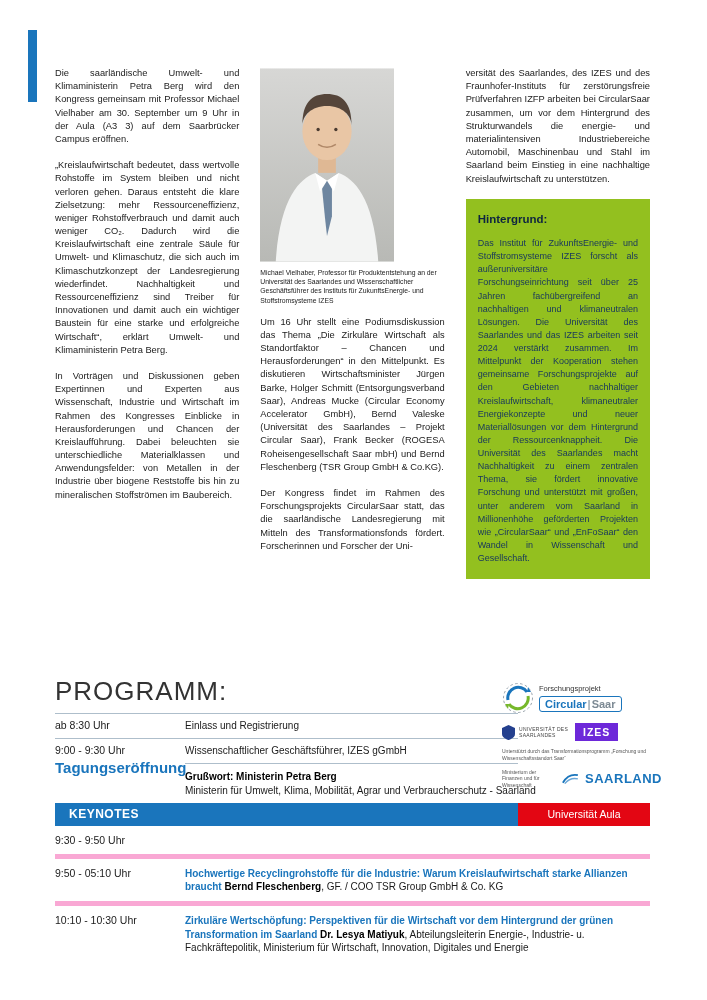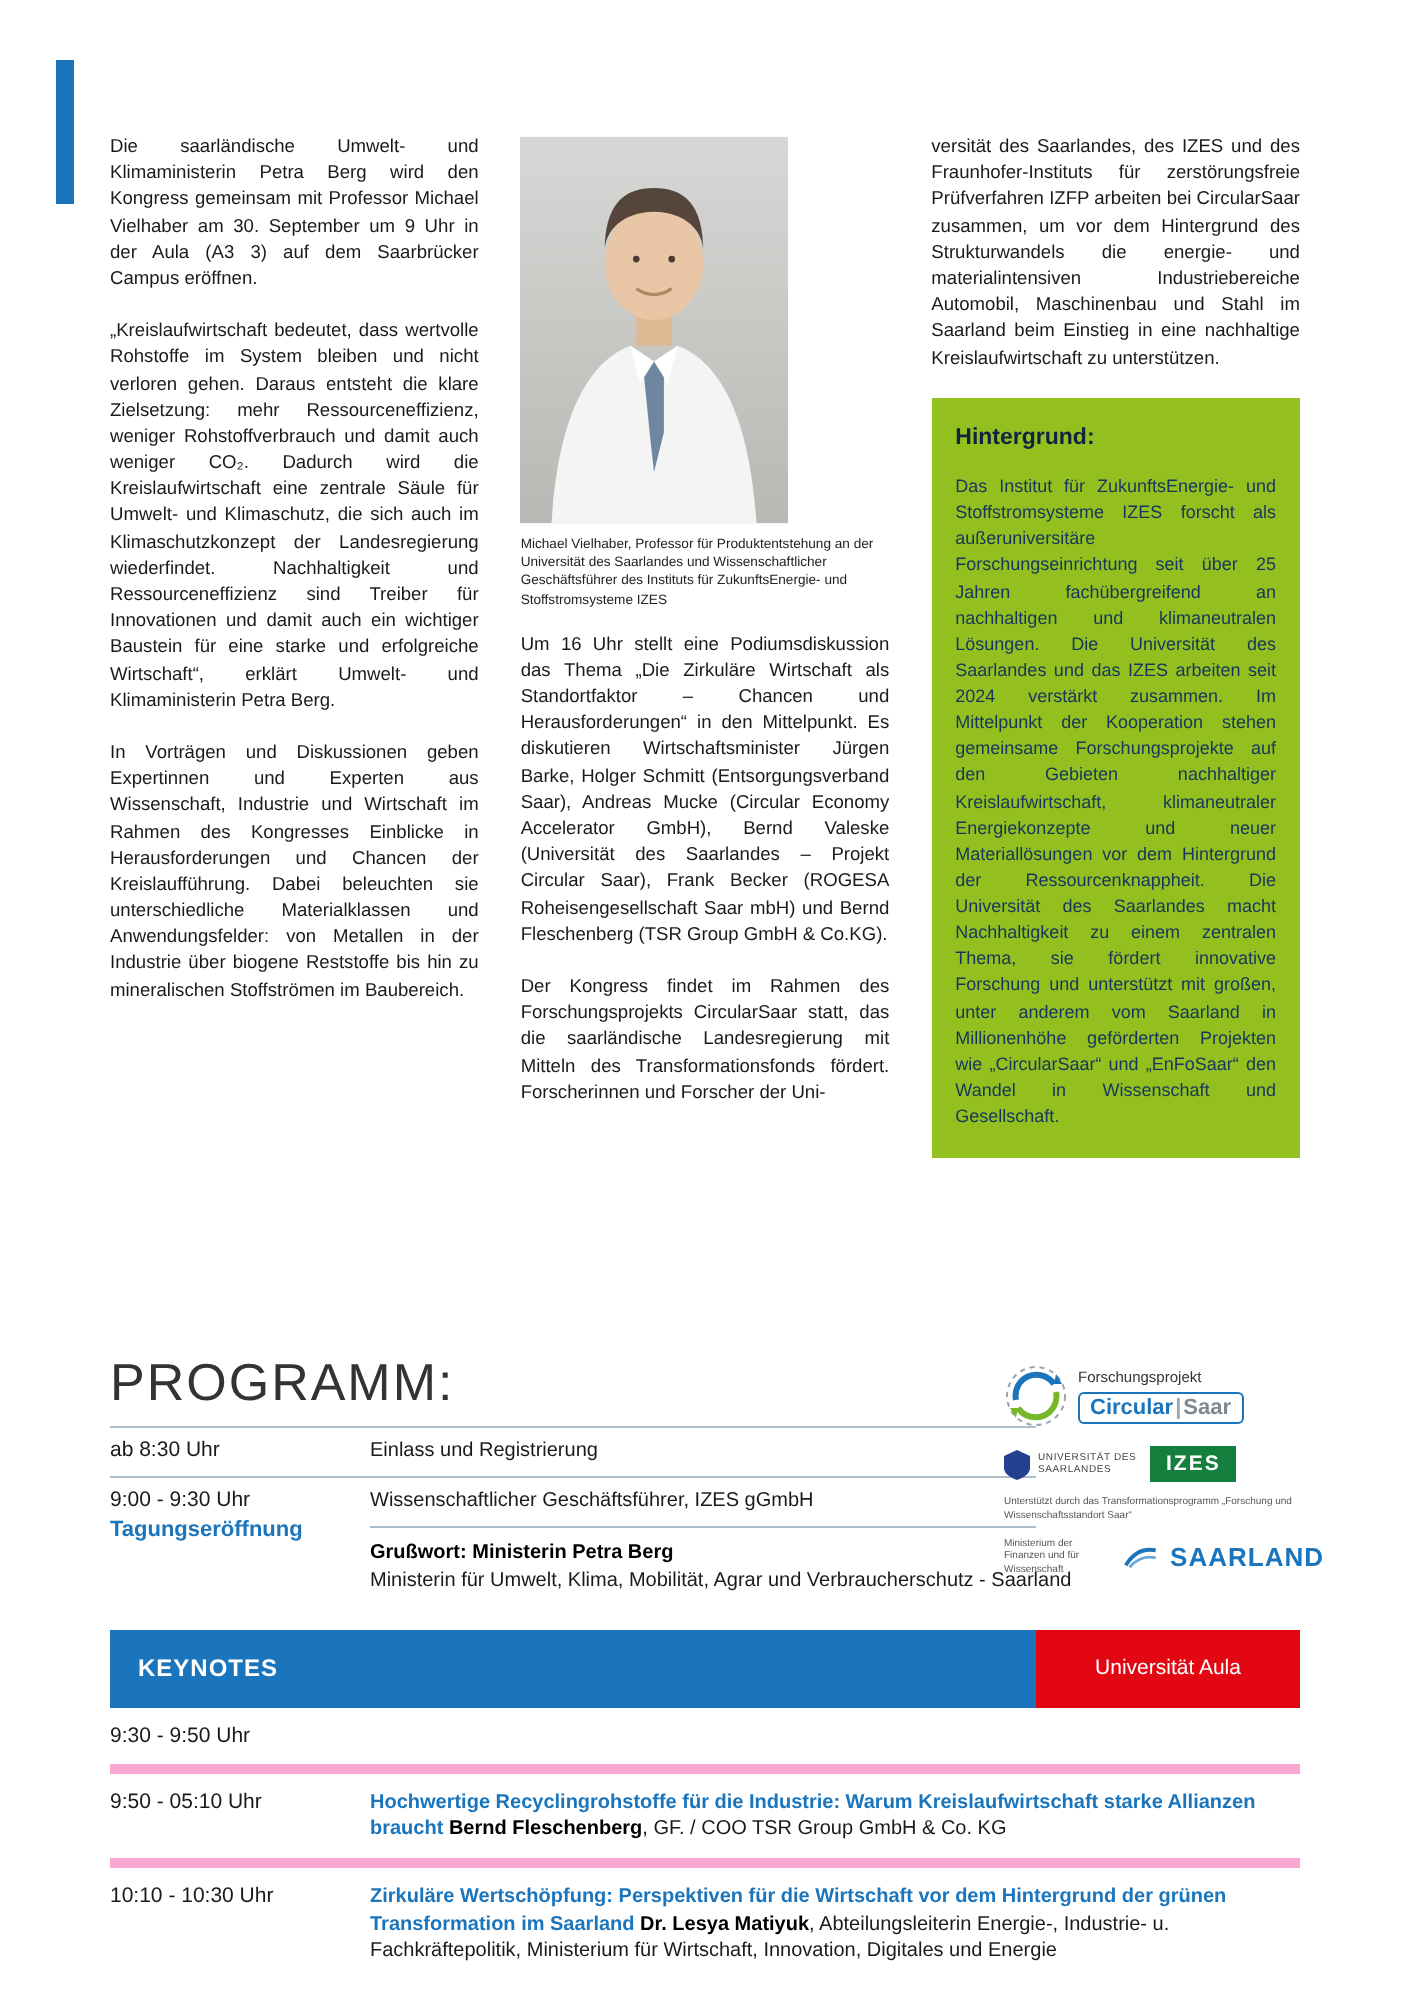--- a/index.html
+++ b/index.html
@@ -18,49 +18,49 @@
   .hintergrund{background:#93c01f;padding:12px 12px 14px 12px;margin-top:2px;}
   .hintergrund h3{margin:0 0 10px 0;font-size:11.5px;font-weight:bold;color:#0e2440;}
   .hintergrund p{margin:0;font-size:9px;line-height:1.46;color:#17365d;text-align:justify;}
 
   
   .program{position:absolute;top:676px;left:55px;right:57px;}
   .program-title{margin:0 0 6px 0;font-size:26px;font-weight:400;letter-spacing:1px;color:#333;}
   .ptable{width:463px;}
   .prow{display:flex;border-top:1px solid #aebecb;padding:5px 0 6px 0;}
   .ptime{width:130px;flex:0 0 130px;font-size:10.5px;color:#1a1a1a;}
-  .track{margin-top:3px;font-size:11px;font-weight:bold;color:#1a75bc;}
+  .track{margin-top:3px;font-size:15px;font-weight:bold;color:#1a75bc;}
   .pdesc{flex:1;min-width:0;font-size:10px;line-height:1.32;}
   .entry .lead{font-weight:bold;color:#000;}
   .entry .sub{font-weight:normal;color:#1a1a1a;}
   .nowrapline{white-space:nowrap;overflow:visible;}
   .entry2{border-top:1px solid #aebecb;margin-top:6px;padding-top:6px;}
 
-  .kbar{display:flex;height:39px;margin-top:12px;}
+  .kbar{display:flex;height:23px;margin-top:0;}
   .kbar-blue{flex:1;background:#1a75bc;color:#fff;display:flex;align-items:center;
              padding-left:14px;font-size:12px;font-weight:bold;letter-spacing:.5px;}
   .kbar-red{width:132px;flex:0 0 132px;background:#e30613;color:#fff;display:flex;
             align-items:center;justify-content:center;font-size:10.5px;}
   .kn-row{display:flex;padding:8px 0;border-bottom:5px solid #f9a8d4;}
   .kn-row.last{border-bottom:none;}
   .kn-desc{flex:1;min-width:0;font-size:10px;line-height:1.33;}
   .kt{color:#1a75bc;font-weight:bold;}
   .ks{color:#000;font-weight:bold;}
   .kr{color:#1a1a1a;}
 
   
   .logos{position:absolute;right:-12px;top:6px;width:160px;}
   .logo-cs{display:flex;align-items:center;gap:5px;margin-bottom:9px;}
   .cs-project{font-size:7.5px;color:#333;margin-bottom:1px;}
   .cs-box{display:inline-block;border:1.5px solid #1a75bc;border-radius:3px;
           padding:1px 5px;font-size:11px;font-weight:bold;}
   .cs-l{color:#1a75bc;} .cs-sep{color:#9aa7b0;padding:0 1px;} .cs-r{color:#7d8a94;}
   .logo-izes{display:flex;align-items:center;gap:4px;margin-bottom:7px;}
   .uni-text{font-size:5px;color:#444;width:52px;line-height:1.25;letter-spacing:.3px;}
-  .izes-box{background:#15803d;color:#fff;font-weight:bold;font-size:10.5px;
+  .izes-box{background:#6d28d9;color:#fff;font-weight:bold;font-size:10.5px;
             letter-spacing:1px;padding:3px 8px;}
   .support-text{font-size:5px;color:#555;line-height:1.35;margin-bottom:7px;width:150px;}
   .logo-saarland{display:flex;align-items:center;gap:5px;}
   .ministry{font-size:5px;color:#555;width:58px;line-height:1.3;}
   .saarland-word{font-size:13px;font-weight:bold;color:#1a75bc;letter-spacing:.5px;}
 </style>
 </head>
 <body>
 
 <div class="page">

